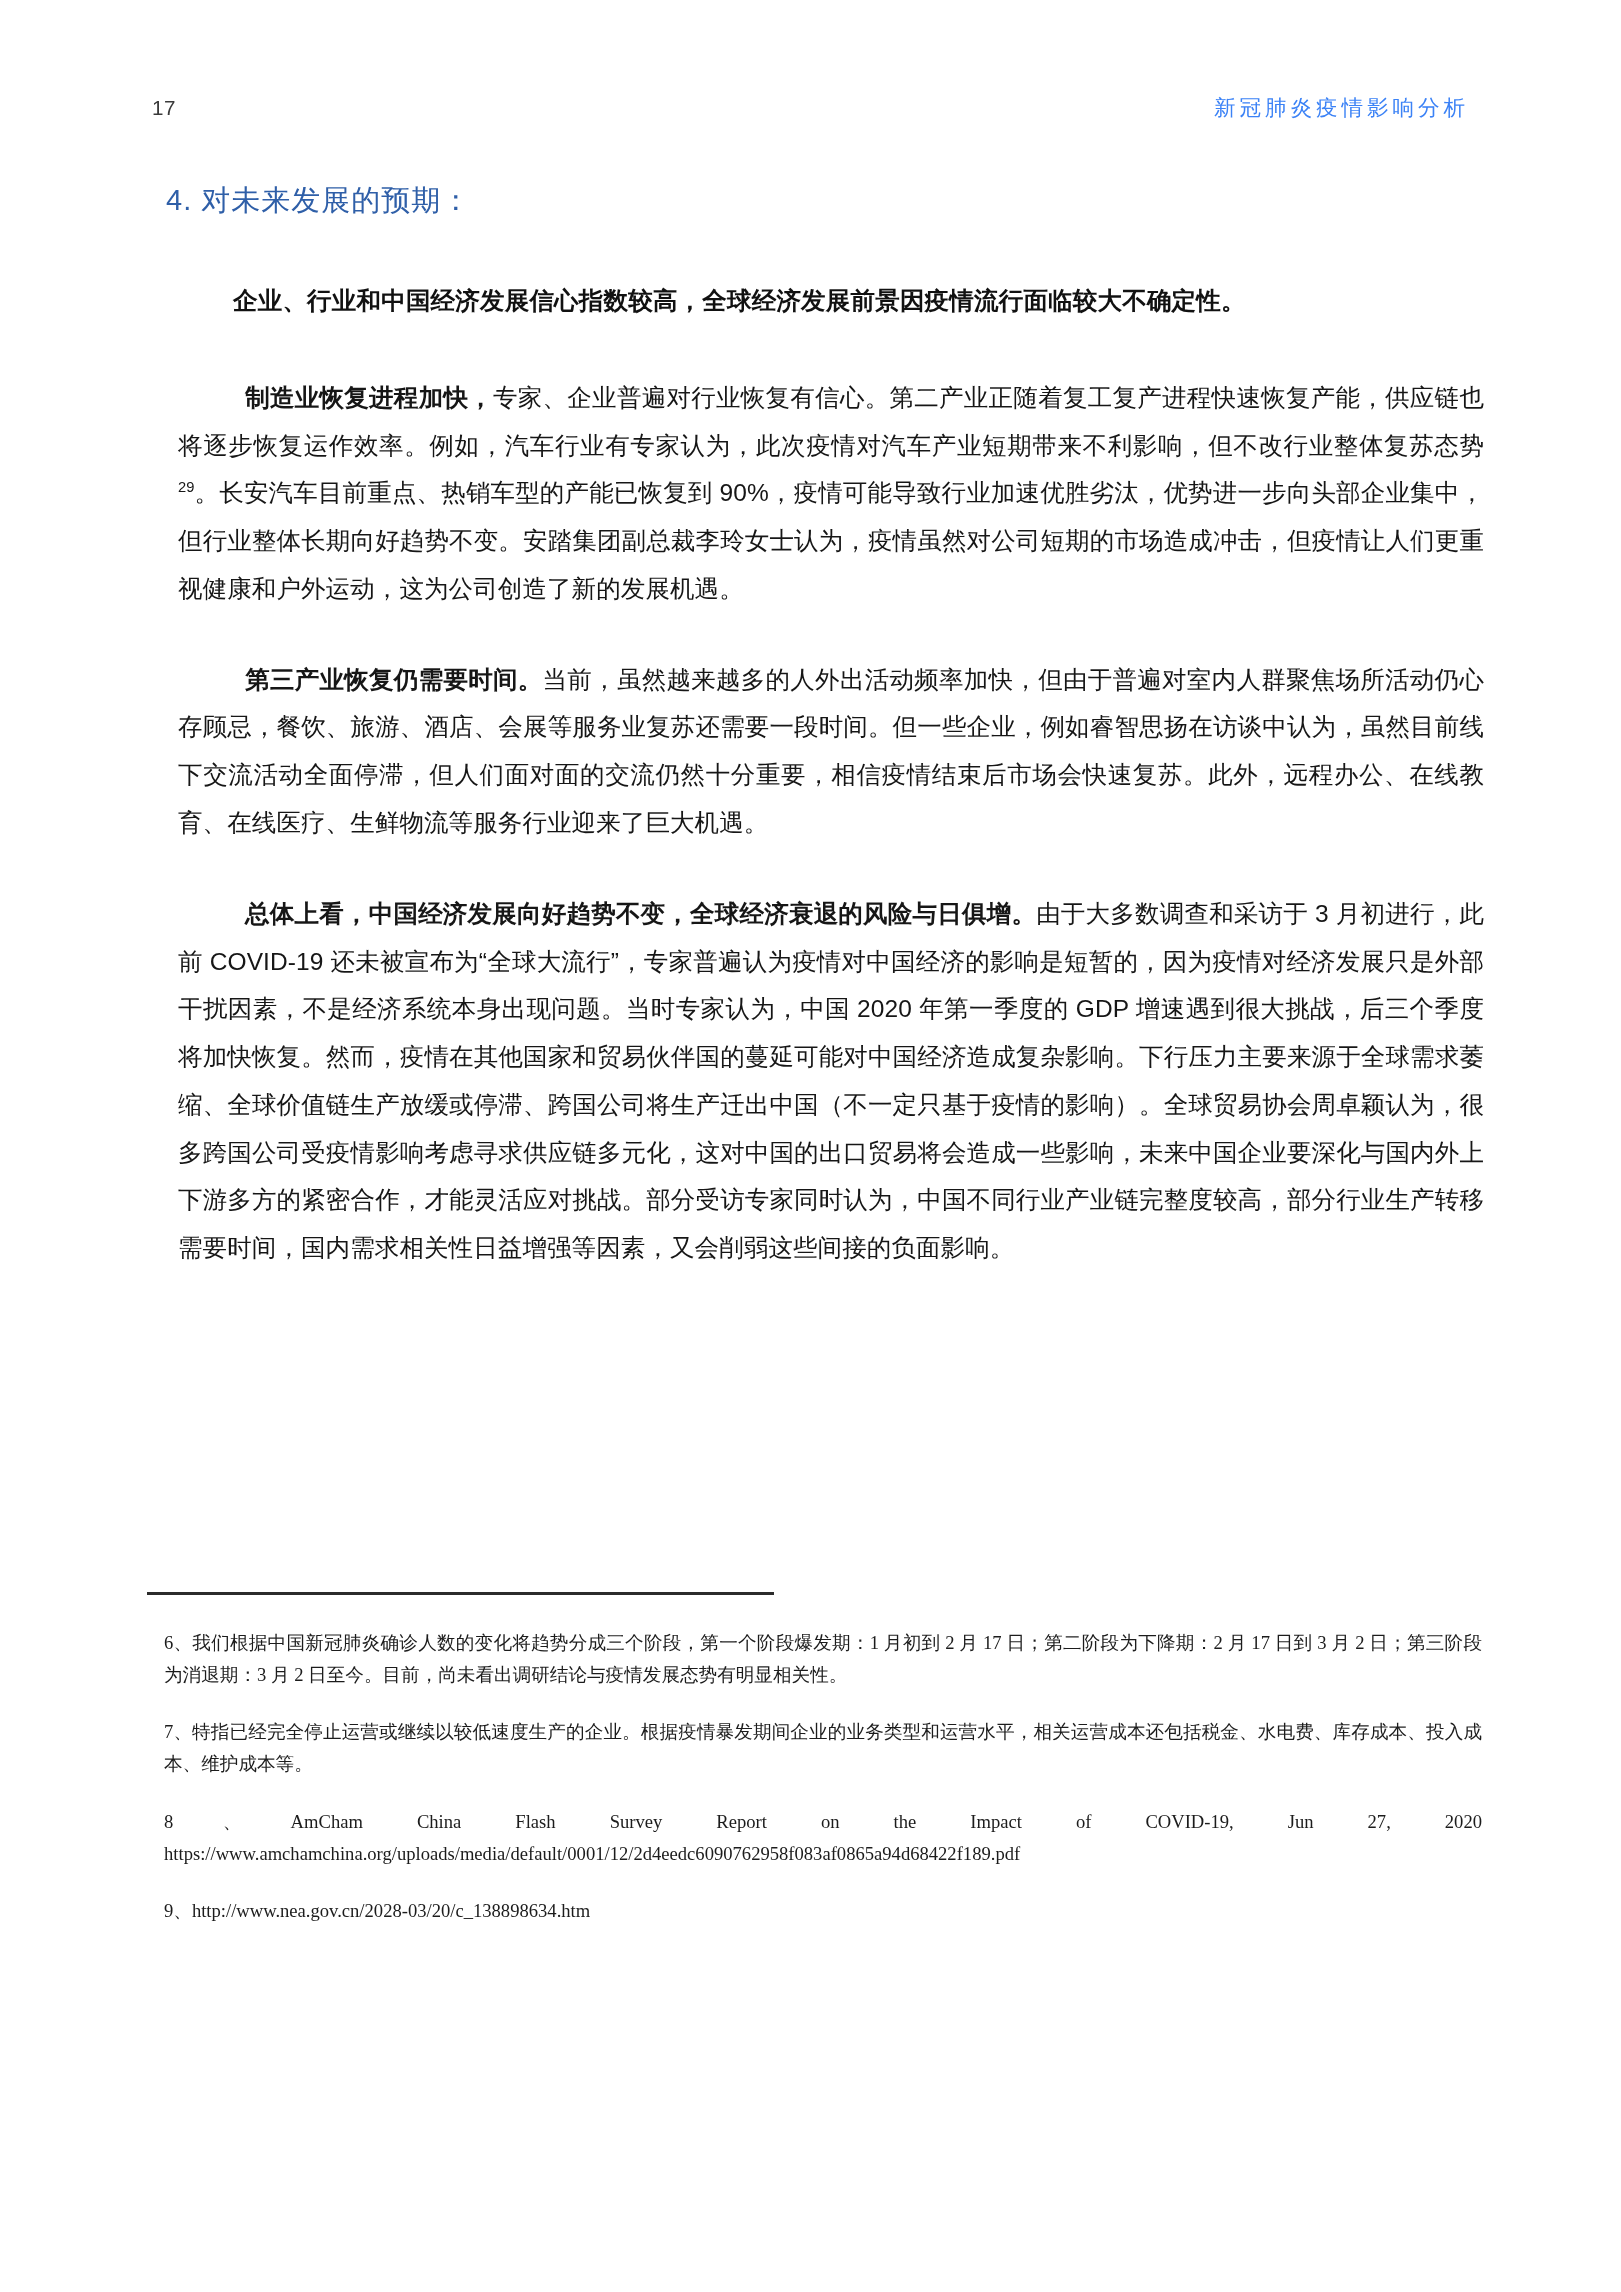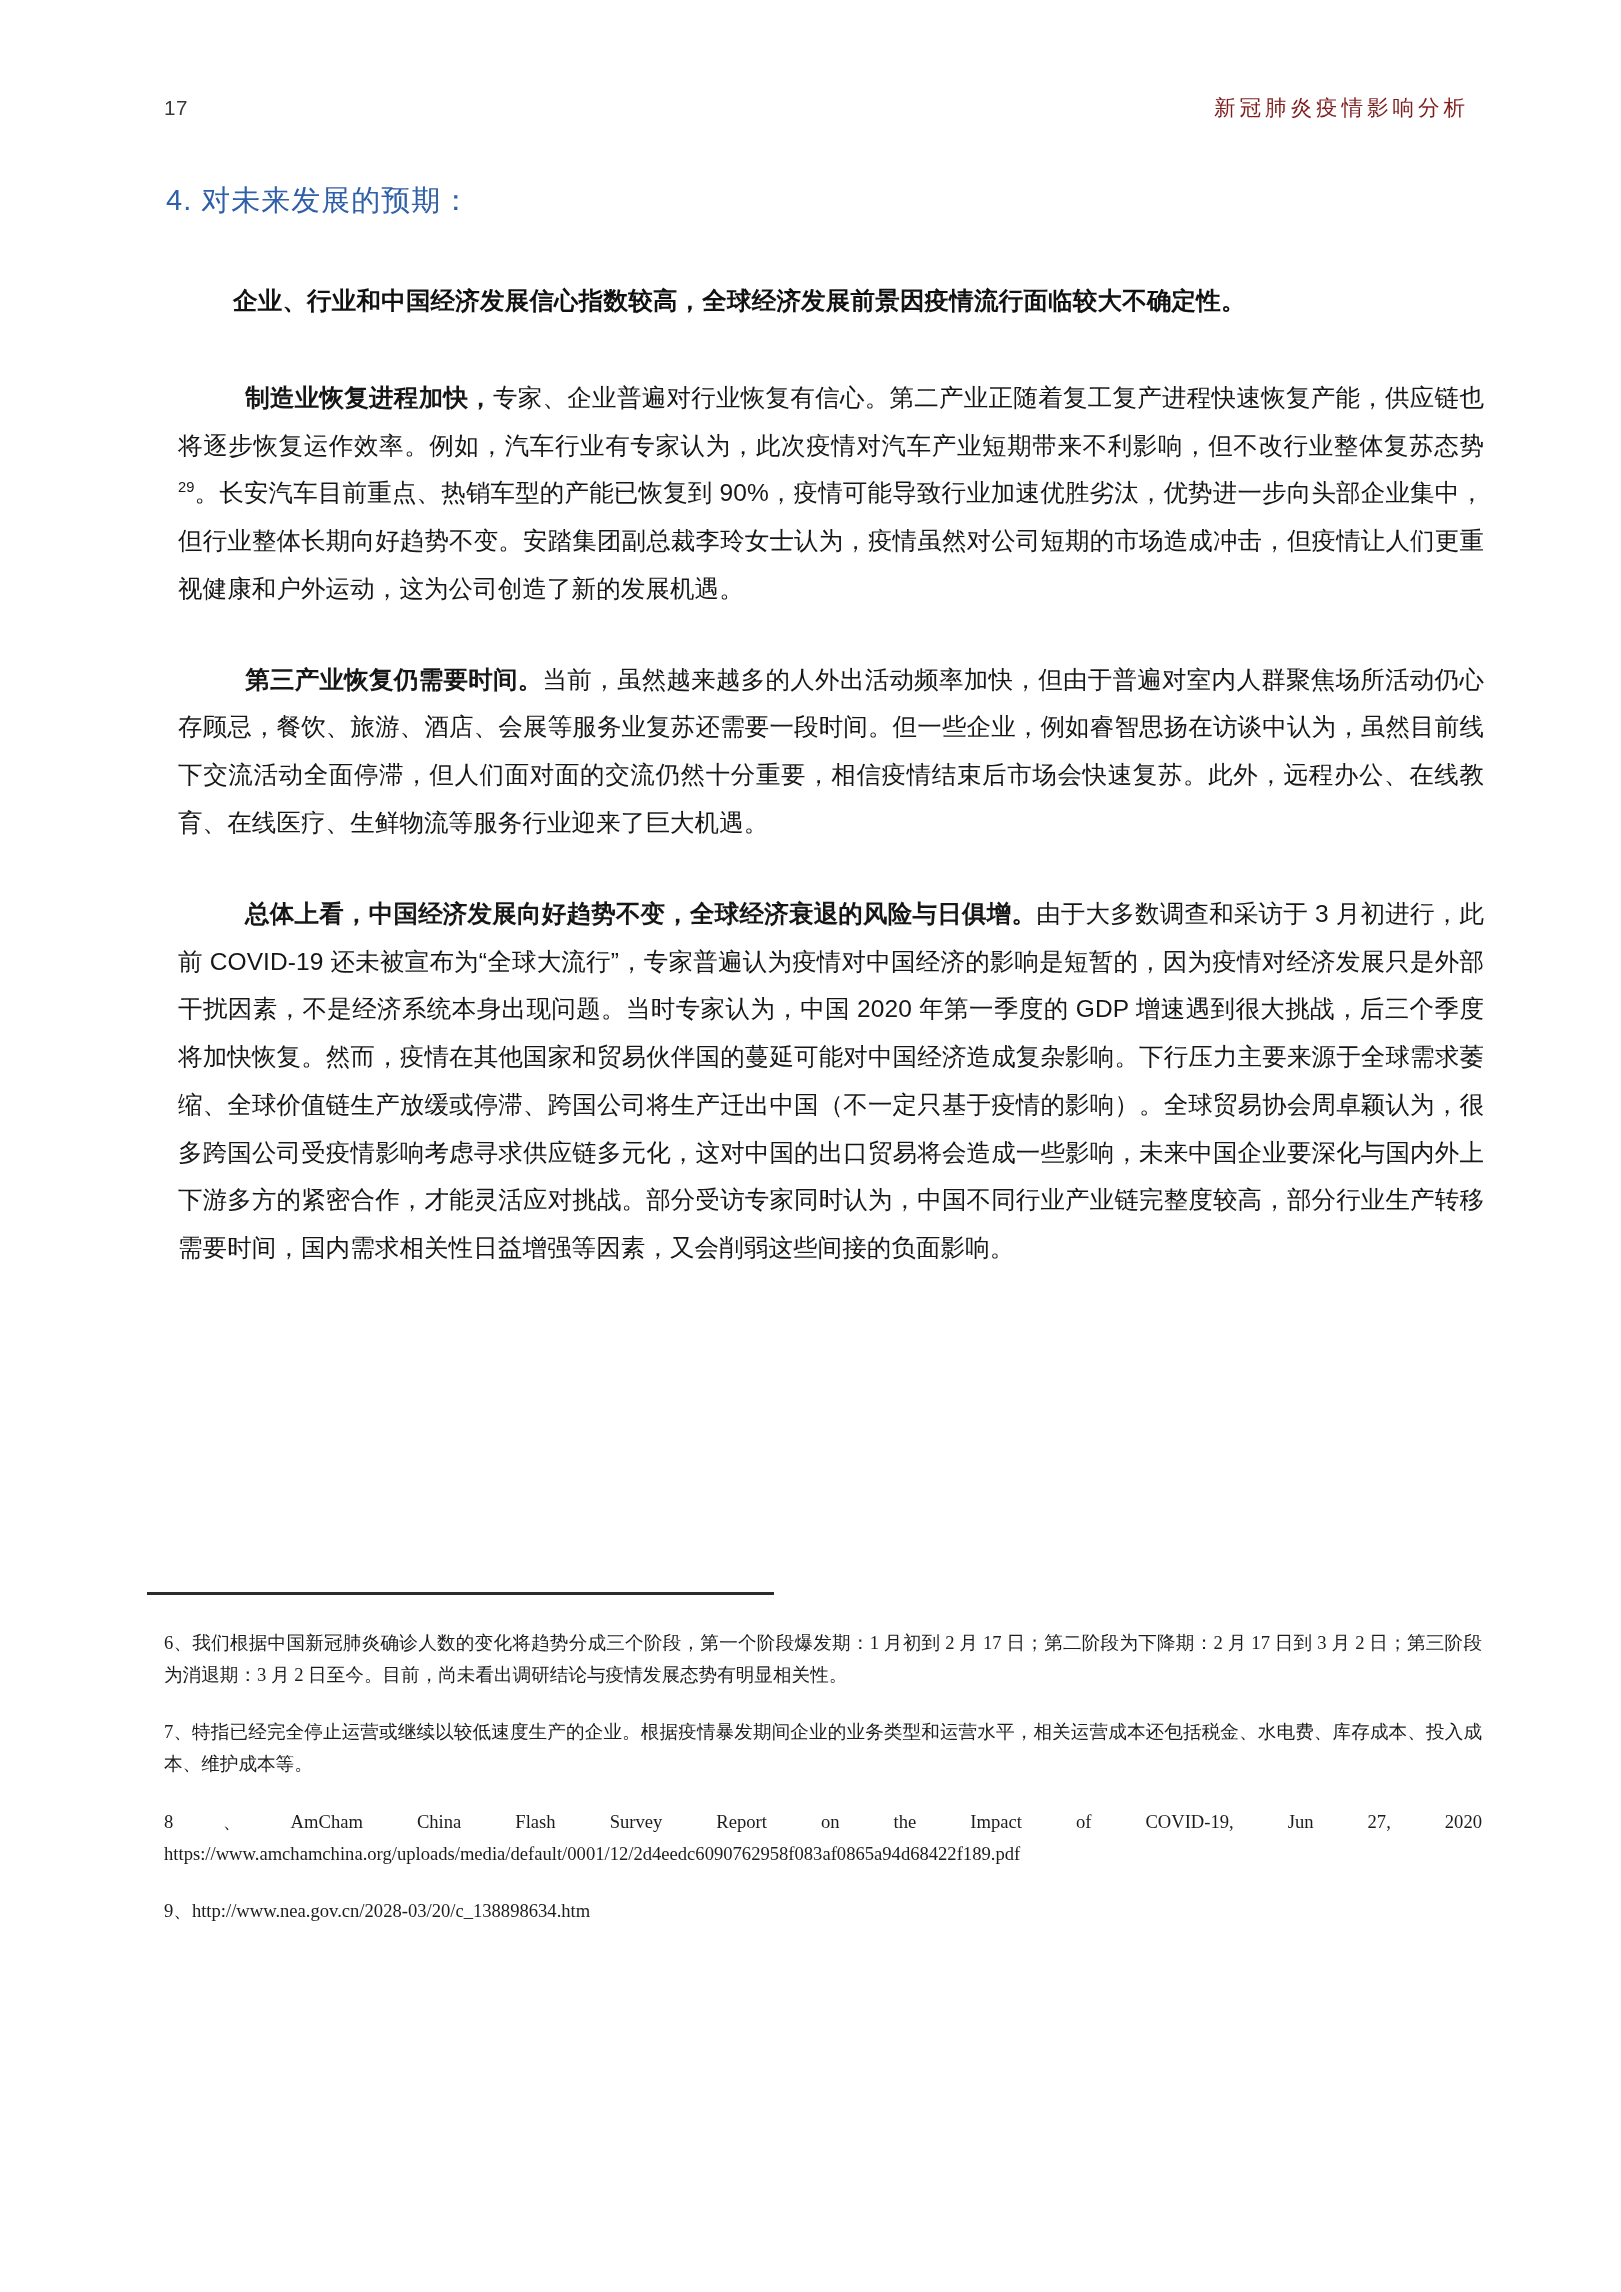--- a/index.html
+++ b/index.html
@@ -20,35 +20,35 @@
     left: 0; top: 0;
     width: 1621px;
     height: 2293px;
     box-sizing: border-box;
     padding: 0;
     background: #ffffff;
   }
   .header {
     position: absolute;
     top: 93px;
-    left: 164px;
+    left: 152px;
     right: 152px;
     height: 29px;
     display: flex;
     align-items: baseline;
     justify-content: space-between;
   }
   .page-number {
     font-size: 20.6px;
     color: #3a3a3a;
     letter-spacing: 0.5px;
   }
   .header-title {
     font-size: 21.6px;
-    color: #7f1d1d;
+    color: #3b82f6;
     letter-spacing: 3.9px;
   }
   .content {
     position: absolute;
     top: 181px;
     left: 166px;
     width: 1318px;
   }
   .section-title {
     color: #2f5fa8;

